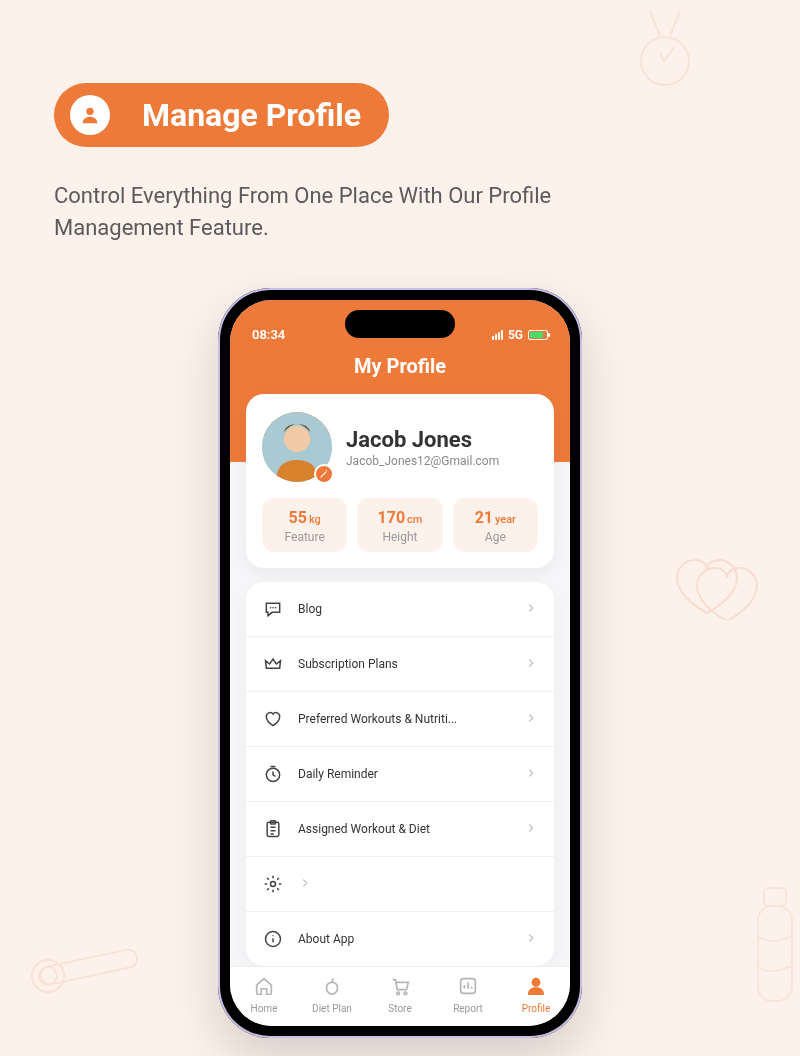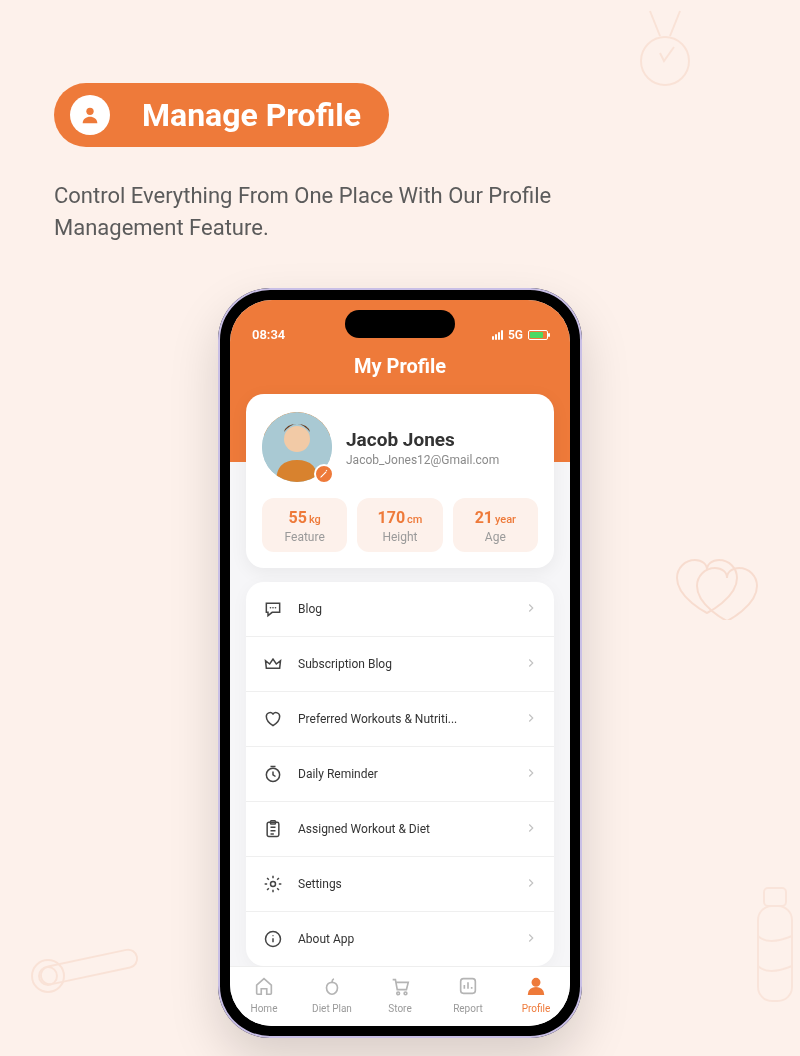--- a/index.html
+++ b/index.html
@@ -119,21 +119,21 @@
     overflow: hidden;
   }
   .avatar svg { width: 70px; height: 70px; }
   .edit-badge {
     position: absolute; right: -2px; bottom: -2px;
     width: 20px; height: 20px; border-radius: 50%;
     background: #ee7a3a; border: 2px solid #fff;
     display: flex; align-items: center; justify-content: center;
   }
   .edit-badge svg { width: 10px; height: 10px; fill: #fff; }
-  .name { font-size: 19px; font-weight: 700; color: #333; }
+  .name { font-size: 22px; font-weight: 700; color: #333; }
   .email { font-size: 12px; color: #8a8a8a; margin-top: 2px; }
 
   .stats {
     display: flex; gap: 10px; margin-top: 16px; align-items: center;
   }
   .stat {
     flex: 1;
     background: #fdf1eb;
     border-radius: 12px;
     text-align: center;
@@ -292,21 +292,21 @@
           <span class="chev"><svg viewBox="0 0 24 24">
               <path d="M9 6 l6 6 -6 6"></path>
             </svg></span>
         </div>
         <div class="menu-item">
           <span class="icon">
             <svg viewBox="0 0 24 24">
               <path d="M4 17 l-1-9 5 4 4-6 4 6 5-4 -1 9 z"></path>
             </svg>
           </span>
-          <span class="label">Subscription Blog</span>
+          <span class="label">Subscription Plans</span>
           <span class="chev"><svg viewBox="0 0 24 24">
               <path d="M9 6 l6 6 -6 6"></path>
             </svg></span>
         </div>
         <div class="menu-item">
           <span class="icon">
             <svg viewBox="0 0 24 24">
               <path d="M12 20 s-8-5-8-11 a4.5 4.5 0 0 1 8-3 a4.5 4.5 0 0 1 8 3 c0 6-8 11-8 11 z"></path>
             </svg>
           </span>
@@ -341,21 +341,20 @@
               <path d="M9 6 l6 6 -6 6"></path>
             </svg></span>
         </div>
         <div class="menu-item">
           <span class="icon">
             <svg viewBox="0 0 24 24">
               <circle cx="12" cy="12" r="3"></circle>
               <path d="M12 2 v3 M12 19 v3 M2 12 h3 M19 12 h3 M4.9 4.9 l2.1 2.1 M17 17 l2.1 2.1 M4.9 19.1 l2.1-2.1 M17 7 l2.1-2.1"></path>
             </svg>
           </span>
-          <span class="label">Settings</span>
           <span class="chev"><svg viewBox="0 0 24 24">
               <path d="M9 6 l6 6 -6 6"></path>
             </svg></span>
         </div>
         <div class="menu-item">
           <span class="icon">
             <svg viewBox="0 0 24 24">
               <circle cx="12" cy="12" r="9"></circle>
               <path d="M12 11 v5"></path>
               <circle cx="12" cy="8" r="0.8" fill="#444" stroke="none"></circle>

